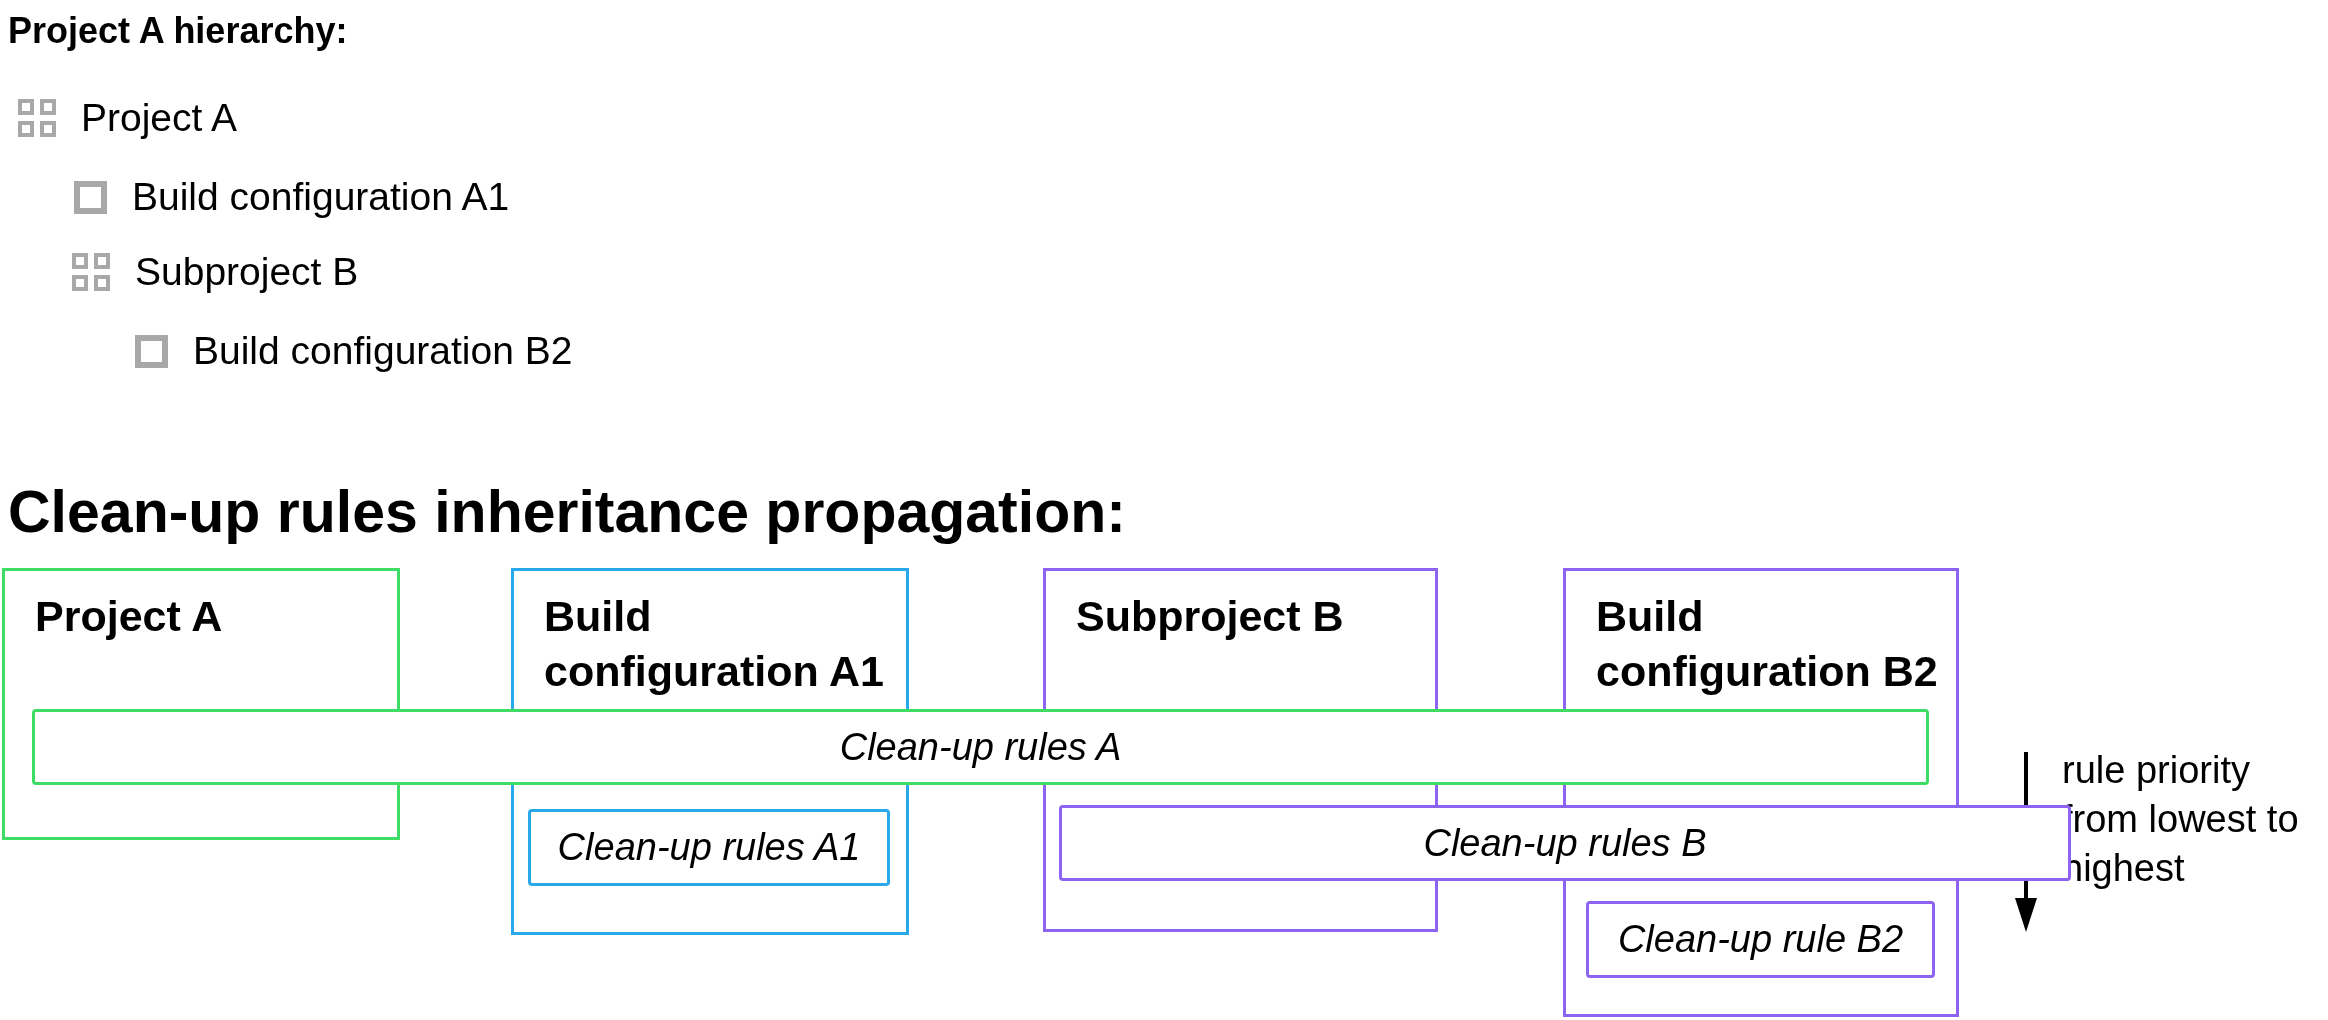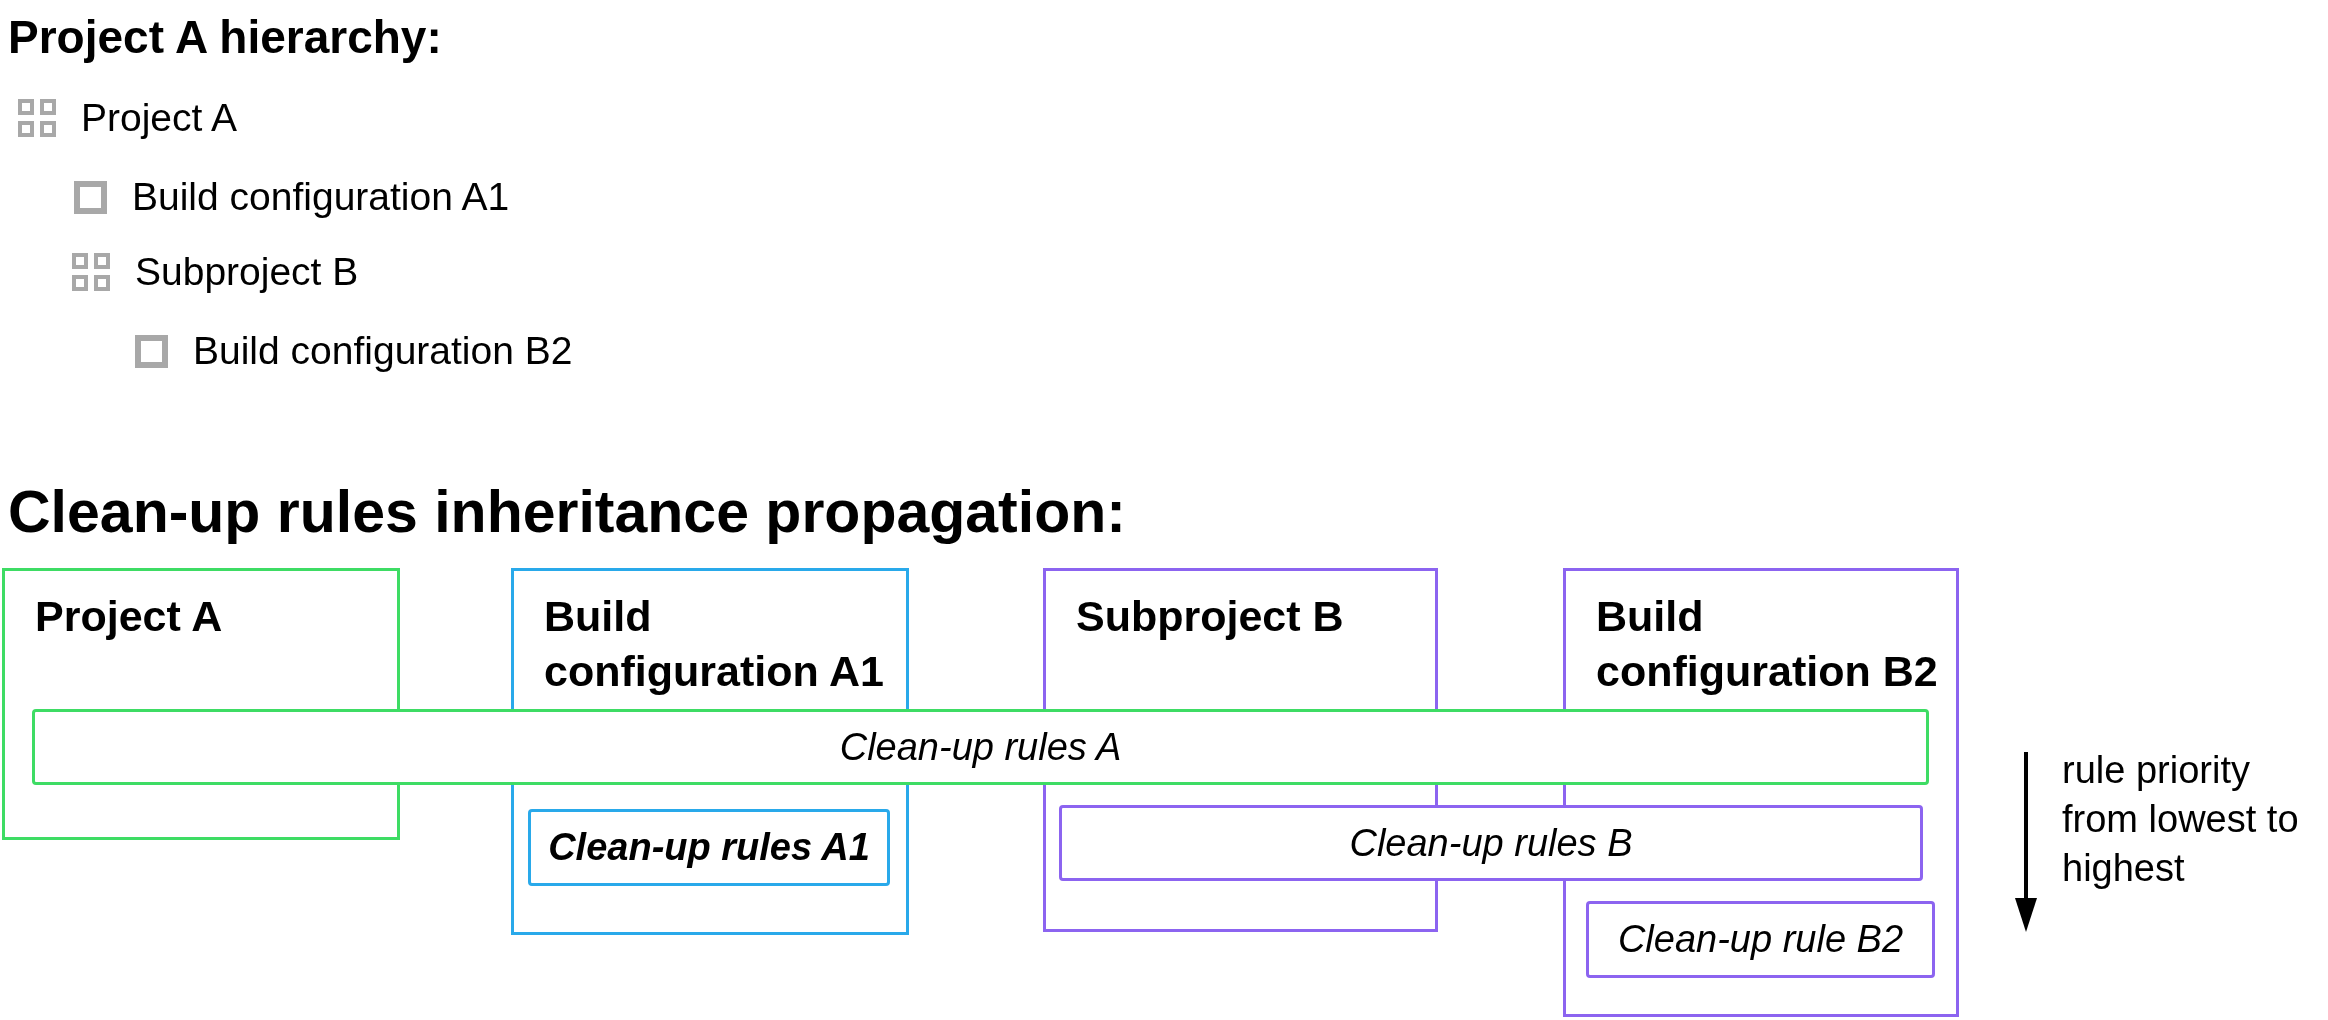--- a/index.html
+++ b/index.html
@@ -8,21 +8,21 @@
     width: 2328px;
     height: 1020px;
     background: #ffffff;
     font-family: "Liberation Sans", sans-serif;
     color: #000000;
     overflow: hidden;
   }
 
   
   .heading { position: absolute; font-weight: bold; white-space: nowrap; }
-  #hierarchy-heading   { left: 8px;  top: 10px;  font-size: 46px; }
+  #hierarchy-heading   { left: 8px;  top: 10px;  font-size: 36px; }
   #propagation-heading { left: 8px;  top: 478px; font-size: 59px; }
 
   
   .tree-row { position: absolute; display: flex; align-items: center; gap: 25px; height: 58px; }
   #tree-row-0 { left: 18px;  top: 89px;  }
   #tree-row-1 { left: 74px;  top: 168px; }
   #tree-row-2 { left: 72px;  top: 243px; }
   #tree-row-3 { left: 135px; top: 322px; }
   .tree-label { font-size: 39px; white-space: nowrap; }
 
@@ -61,21 +61,21 @@
     border: 3px solid;
     border-radius: 4px;
     background: #ffffff;
     display: flex;
     align-items: center;
     justify-content: center;
     z-index: 5;
   }
   #bar-rules-a  { left: 32px;   top: 709px; width: 1897px; height: 76px; }
   #bar-rules-a1 { left: 528px;  top: 809px; width: 362px;  height: 77px; }
-  #bar-rules-b  { left: 1059px; top: 805px; width: 864px;  height: 76px; }
+  #bar-rules-b  { left: 1059px; top: 805px; width: 1012px;  height: 76px; }
   #bar-rules-b2 { left: 1586px; top: 901px; width: 349px;  height: 77px; }
   .rule-label { font-size: 38px; font-style: italic; white-space: nowrap; }
 
   
   #priority-arrow-line {
     position: absolute;
     left: 2024px; top: 752px;
     width: 4px; height: 148px;
     background: #000000;
     z-index: 2;
@@ -149,21 +149,21 @@
   </div>
 
   <div class="dbox" id="box-build-b2" style="border-color: rgb(140, 100, 240);">
     <div class="dbox-title">Build configuration B2</div>
   </div>
 
   <div class="rule-bar" id="bar-rules-a" style="border-color: rgb(62, 220, 100);">
     <span class="rule-label">Clean-up rules A</span>
   </div>
 
-  <div class="rule-bar" id="bar-rules-a1" style="border-color: rgb(41, 169, 234); font-weight: bold;">
+  <div class="rule-bar" id="bar-rules-a1" style="border-color: rgb(41, 169, 234);">
     <span class="rule-label">Clean-up rules A1</span>
   </div>
 
   <div class="rule-bar" id="bar-rules-b" style="border-color: rgb(140, 100, 240);">
     <span class="rule-label">Clean-up rules B</span>
   </div>
 
   <div class="rule-bar" id="bar-rules-b2" style="border-color: rgb(140, 100, 240);">
     <span class="rule-label">Clean-up rule B2</span>
   </div>

